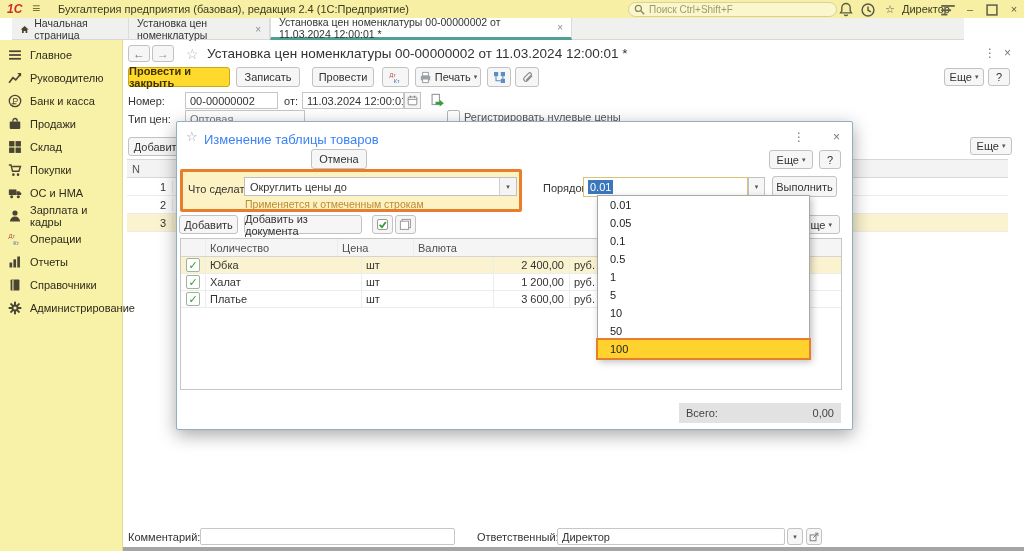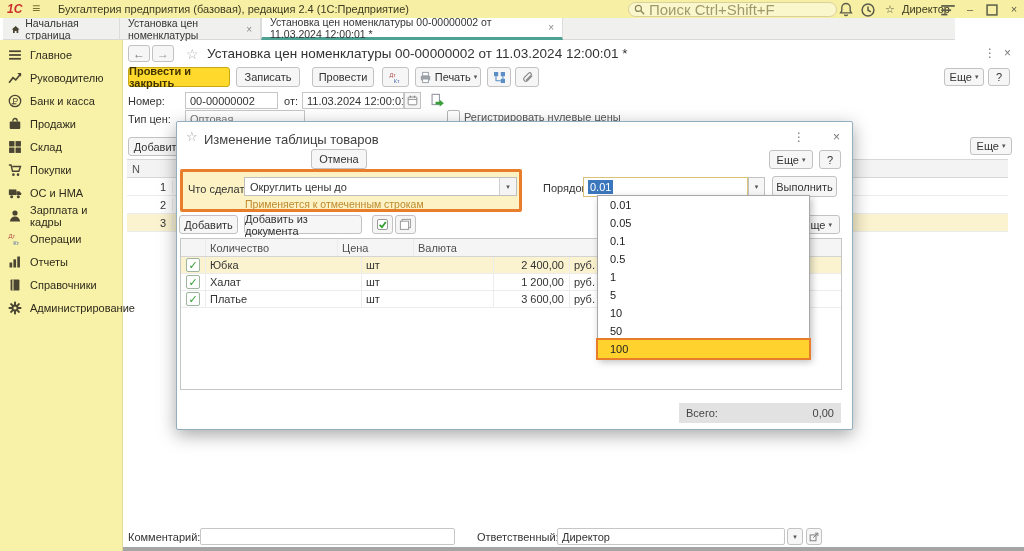--- a/index.html
+++ b/index.html
@@ -5,24 +5,24 @@
   html,body{margin:0;padding:0;background:#ddd;}
   #screen{position:relative;width:1024px;height:551px;background:#fff;overflow:hidden;
     font-family:"Liberation Sans","DejaVu Sans",sans-serif;font-size:11px;color:#333;}
   .lbl{position:absolute;white-space:nowrap;}
   
   .titlebar{position:absolute;left:0;top:0;width:1024px;height:18px;background:#f6efa4;}
   .logo{position:absolute;left:7px;top:2px;font-weight:bold;font-style:italic;color:#c9302c;font-size:12px;}
   .hamburger{position:absolute;left:32px;top:0px;font-size:14px;color:#7a7030;}
   .apptitle{position:absolute;left:58px;top:3px;color:#3c3a20;}
   .searchbox{position:absolute;left:628px;top:2px;width:202px;height:13px;background:#fbf7cd;border:1px solid #d9d09a;border-radius:8px;display:flex;align-items:center;padding-left:5px;gap:4px;}
-  .searchbox .ph{color:#a09a6a;font-size:15px;}
+  .searchbox .ph{color:#a09a6a;font-size:10px;}
   .tbico{position:absolute;top:2px;width:16px;height:14px;color:#5b5b49;text-align:center;font-size:11px;line-height:14px;}
   
-  .tabbar{position:absolute;left:3px;top:18px;width:952px;height:22px;background:#f0f0ee;border-bottom:1px solid #d8d8d8;box-sizing:border-box;}
+  .tabbar{position:absolute;left:12px;top:18px;width:952px;height:22px;background:#f0f0ee;border-bottom:1px solid #d8d8d8;box-sizing:border-box;}
   .tab{position:absolute;top:0;height:22px;display:flex;align-items:center;gap:5px;padding:0 8px;box-sizing:border-box;font-size:10.5px;color:#333;border-right:1px solid #dcdcdc;}
   .tab.active{background:#fff;border-bottom:3px solid #4da294;border-left:1px solid #dcdcdc;}
   .tab .x{color:#8a8a8a;font-size:10px;}
   
   .sidebar{position:absolute;left:0;top:40px;width:123px;height:511px;background:#f8f1a8;border-right:1px solid #e2da96;box-sizing:border-box;}
   .side-item{height:23px;display:flex;align-items:center;gap:8px;padding-left:8px;color:#2e2b1c;cursor:default;}
   .side-item .side-icon{width:14px;height:14px;flex:0 0 14px;display:inline-flex;}
   .side-item .side-label{font-size:11px;}
   
   .btn{position:absolute;display:flex;align-items:center;justify-content:center;gap:3px;background:#f6f6f6;border:1px solid #c2c2c2;border-radius:3px;font-size:11px;color:#333;box-sizing:border-box;cursor:default;}
@@ -391,21 +391,21 @@
         <svg xmlns="http://www.w3.org/2000/svg" viewBox="0 0 13 13">
           <rect x="1.5" y="3.8" width="7.6" height="7.6" fill="none" stroke="#777" stroke-width="1.2"></rect>
           <path d="M5.5 7.5 11.3 1.7M7.8 1.5h3.8v3.8" fill="none" stroke="#777" stroke-width="1.2"></path>
         </svg>
       </span>
     </div>
   <div class="bottomstrip"></div>
 
   <div class="modal">
     <span class="lbl" style="left:9px;top:7px;font-size:13px;color:#a0a0a0;">☆</span>
-    <span class="lbl" style="left:27px;top:10px;font-size:13px;color:#404040;">Изменение таблицы товаров</span>
+    <span class="lbl" style="left:27px;top:10px;font-size:13px;color:#3b82f6;">Изменение таблицы товаров</span>
     <span class="lbl glyph" style="left:590px;top:9px;"><svg xmlns="http://www.w3.org/2000/svg" viewBox="0 0 13 13">
           <g fill="none" stroke="#777" stroke-width="1.3">
             <rect x="0.8" y="5.6" width="5.6" height="3.2" rx="1.6" transform="rotate(-35 3.6 7.2)"></rect>
             <rect x="6.6" y="4.2" width="5.6" height="3.2" rx="1.6" transform="rotate(-35 9.4 5.8)"></rect>
           </g>
         </svg></span>
     <span class="lbl glyph" style="left:616px;top:9px;">⋮</span>
     <span class="lbl glyph" style="left:634px;top:9px;"><svg xmlns="http://www.w3.org/2000/svg" viewBox="0 0 13 13">
           <rect x="2.5" y="2.5" width="8" height="8" fill="none" stroke="#5b5b49" stroke-width="1.2"></rect>
         </svg></span>

